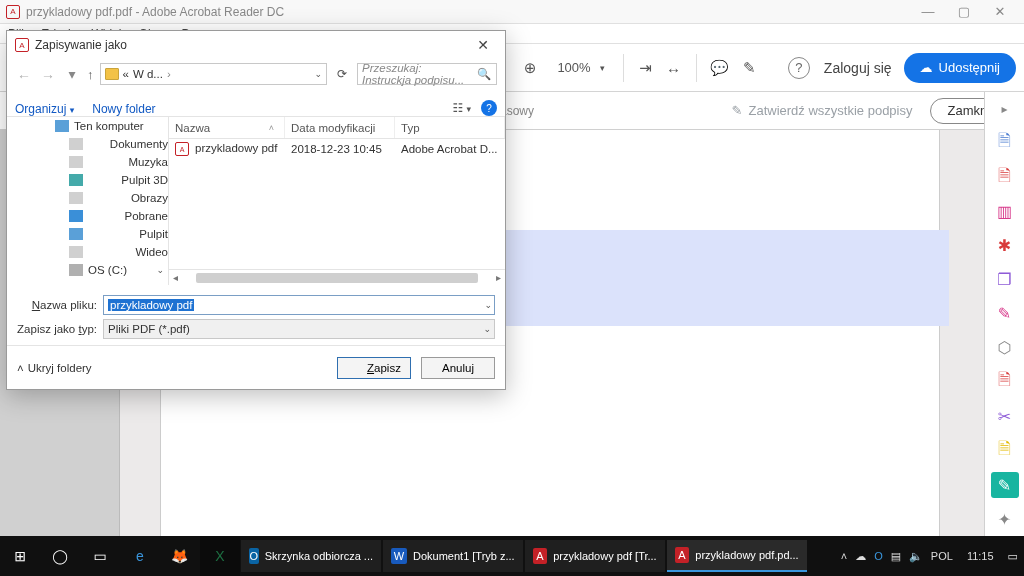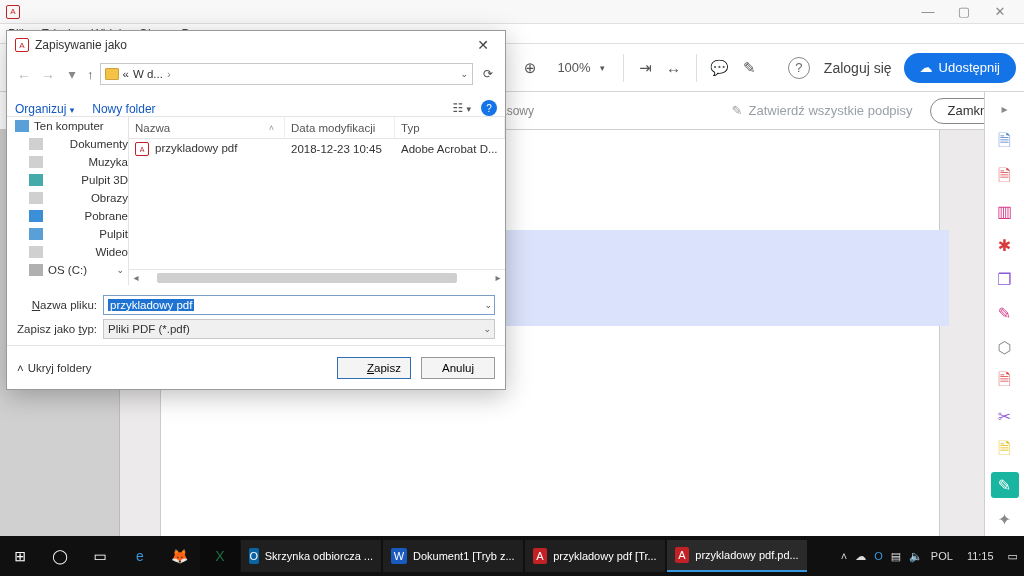--- a/index.html
+++ b/index.html
@@ -72,21 +72,21 @@
   .m-nav .refresh { color:#555; width:18px; text-align:center; font-size:12px;}
   .m-nav .search { width:140px; height:22px; border:1px solid #c8c8c8; display:flex; align-items:center; padding:0 4px; color:#888; font-size:11.5px; font-style:italic; gap:4px;}
   .m-nav .search .mag { margin-left:auto; font-style:normal; color:#666; }
 
   .m-tools { height:28px; display:flex; align-items:flex-end; padding:0 8px; border-bottom:1px solid #e4e4e4; font-size:12px;}
   .m-tools .org { color:#1259c3; }
   .m-tools .newf { color:#1259c3; margin-left:18px;}
   .m-tools .rsp { margin-left:auto; display:flex; align-items:center; gap:10px; color:#555;}
   .m-tools .rsp .q { width:16px; height:16px; border-radius:50%; background:#1473e6; color:#fff; font-size:10px; display:inline-flex; align-items:center; justify-content:center;}
 
-  .m-body { flex:1; display:flex; min-height:0; }
+  .m-body { flex:1; display:flex; min-height:0;margin-left:40px; }
   .m-tree { width:122px; border-right:1px solid #e4e4e4; overflow:hidden; font-size:11.5px; }
   .m-tree .node { height:18px; display:flex; align-items:center; gap:5px; padding-left:8px; }
   .m-tree .node.indent { padding-left:22px;justify-content:space-between; }
   .m-tree .node .ic2 { width:14px; height:12px; display:inline-block; }
   .ic-pc{background:#5aa0d8;} .ic-doc{background:#d0d0d0;} .ic-mus{background:#d0d0d0;} .ic-3d{background:#4aa;}
   .ic-img{background:#d0d0d0;} .ic-dl{background:#3a8fd8;} .ic-desk{background:#5aa0d8;} .ic-vid{background:#d0d0d0;}
   .ic-disk{background:#b0b0b0;}
 
   .m-list { flex:1; display:flex; flex-direction:column; min-width:0; }
   .m-list .hdr { height:22px; display:flex; align-items:center; border-bottom:1px solid #e4e4e4; color:#555; font-size:11.5px; }
@@ -116,20 +116,21 @@
   .m-footer button { width:74px; height:22px; border:1px solid #9a9a9a; background:#f4f4f4; font-size:11.5px; }
   .m-footer button.primary { border:1.5px solid #2f6fb0;padding-left:20px; }
 
   .dd-caret{font-size:9px;vertical-align:middle;}
 </style>
 </head>
 <body>
 
 <div class="titlebar">
   <span class="app-icon">A</span>
+  <span class="title">przykladowy pdf.pdf - Adobe Acrobat Reader DC</span>
   <div class="win-controls">
     <div class="win-btn">—</div>
     <div class="win-btn">▢</div>
     <div class="win-btn">✕</div>
   </div>
 </div>
 
 <div class="menubar">
   <span><u>P</u>lik</span>
   <span><u>E</u>dycja</span>
@@ -208,20 +209,24 @@
       <span class="nav-arrow" style="color:#888">▾</span>
       <span class="up">↑</span>
       <div class="crumb">
         <span class="folder-ic"></span>
         <span>«</span>
         <span>W d...</span>
         <span class="sep">›</span>
         <span style="margin-left:auto;color:#555;font-size:9px">⌄</span>
       </div>
       <span class="refresh">⟳</span>
+      <div class="search">
+        <span>Przeszukaj: Instruckja podpisu...</span>
+        <span class="mag">🔍</span>
+      </div>
     </div>
     <div class="m-tools">
       <span class="org"><span>Organizuj</span> <span class="dd-caret">▾</span></span>
       <span class="newf">Nowy folder</span>
       <div class="rsp">
         <span>☷ <span class="dd-caret">▾</span></span>
         <span class="q">?</span>
       </div>
     </div>
     <div class="m-body">

